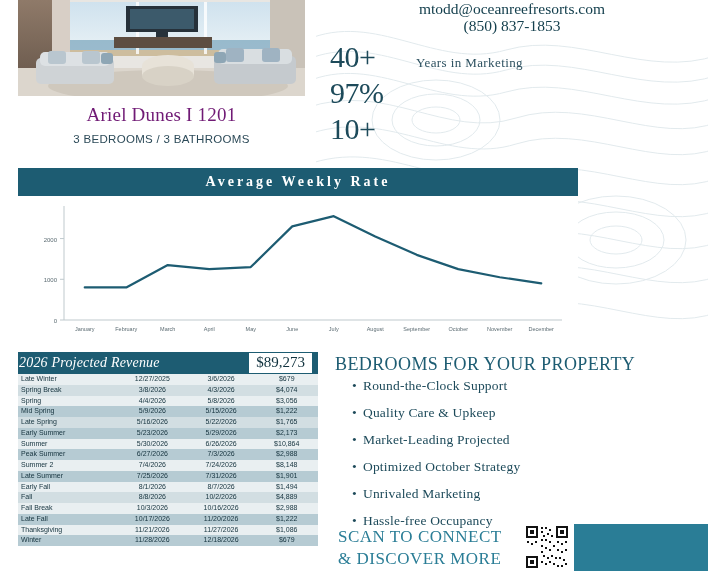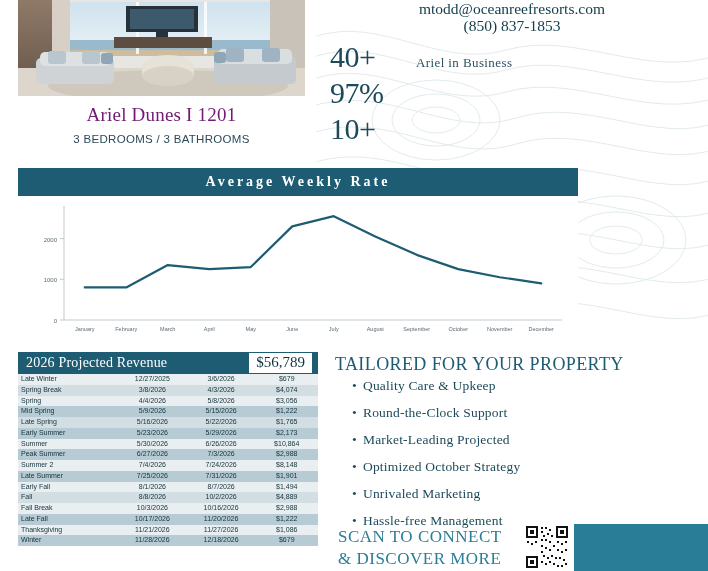--- a/index.html
+++ b/index.html
@@ -83,22 +83,23 @@
   }
   .chart-area svg { display:block; }
 
   
   .rev-head {
     position:absolute; left:18px; top:352px; width:300px; height:22px;
     background:#1d5c72; color:#ffffff;
     display:flex; align-items:center;
   }
   .rev-head-title {
-    font-size:14px; padding-left:8px; letter-spacing:0.2px;
-    font-family:"Liberation Serif", serif;
+    font-size:14px; padding-left:1px; letter-spacing:0.2px;
+    font-family:"Liberation Serif", serif;
+    font-style:italic;
   }
   .rev-head-amount {
     margin-left:auto; margin-right:6px;
     background:#ffffff; color:#10323e;
     font-size:15px; padding:1px 7px 2px 7px;
     font-family:"Liberation Serif", serif;
   }
   table.rev {
     position:absolute; left:18px; top:374px; width:300px;
     border-collapse:collapse;
@@ -234,21 +235,21 @@
 
   <div class="prop-title">Ariel Dunes I 1201</div>
   <div class="prop-sub">3 BEDROOMS / 3 BATHROOMS</div>
 
   <div class="contact-email">mtodd@oceanreefresorts.com</div>
   <div class="contact-phone">(850) 837-1853</div>
 
   <div class="stats">
     <div class="stat-row">
       <div class="stat-num">40+</div>
-      <div class="stat-label">Ariel in Business</div>
+      <div class="stat-label">Years in Marketing</div>
     </div>
     <div class="stat-row">
       <div class="stat-num">97%</div>
     </div>
     <div class="stat-row">
       <div class="stat-num">10+</div>
     </div>
   </div>
 
   <div class="chart-banner">Average Weekly Rate</div>
@@ -273,21 +274,21 @@
         <text x="398.75" y="135" text-anchor="middle" font-size="5.5" fill="#5b6b72" font-family="&quot;Liberation Sans&quot;, sans-serif">September</text>
         <text x="440.25" y="135" text-anchor="middle" font-size="5.5" fill="#5b6b72" font-family="&quot;Liberation Sans&quot;, sans-serif">October</text>
         <text x="481.75" y="135" text-anchor="middle" font-size="5.5" fill="#5b6b72" font-family="&quot;Liberation Sans&quot;, sans-serif">November</text>
         <text x="523.25" y="135" text-anchor="middle" font-size="5.5" fill="#5b6b72" font-family="&quot;Liberation Sans&quot;, sans-serif">December</text>
         <path d="M66.75,91.42857142857143 L108.25,91.42857142857143 L149.75,69.03571428571428 L191.25,73.10714285714286 L232.75,71.07142857142857 L274.25,30.35714285714286 L315.75,20.17857142857143 L357.25,40.53571428571429 L398.75,58.85714285714286 L440.25,73.10714285714286 L481.75,81.25 L523.25,87.35714285714286" fill="none" stroke="#1d5c72" stroke-width="2.2" stroke-linejoin="round" stroke-linecap="round"></path>
       </svg>
   </div>
 
   <div class="rev-head">
     <div class="rev-head-title">2026 Projected Revenue</div>
-    <div class="rev-head-amount">$56,789</div>
+    <div class="rev-head-amount">$89,273</div>
   </div>
   <table class="rev">
     <tbody id="rev-body">
         <tr class="rlight">
           <td class="name">Late Winter</td>
           <td class="d1">12/27/2025</td>
           <td class="d2">3/6/2026</td>
           <td class="amt">$679</td>
         </tr>
         <tr class="rdark">
@@ -376,28 +377,28 @@
         </tr>
         <tr class="rblue">
           <td class="name">Winter</td>
           <td class="d1">11/28/2026</td>
           <td class="d2">12/18/2026</td>
           <td class="amt">$679</td>
         </tr>
       </tbody>
   </table>
 
-  <div class="tailored-title">TAILORED FOR YOUR PROPERTY</div>
+  <div class="tailored-title">BEDROOMS FOR YOUR PROPERTY</div>
   <div class="bullets" id="bullets">
+      <div class="bullet"><span class="dot">•</span><span>Round-the-Clock Support</span></div>
       <div class="bullet"><span class="dot">•</span><span>Quality Care &amp; Upkeep</span></div>
-      <div class="bullet"><span class="dot">•</span><span>Round-the-Clock Support</span></div>
       <div class="bullet"><span class="dot">•</span><span>Market-Leading Projected</span></div>
       <div class="bullet"><span class="dot">•</span><span>Optimized October Strategy</span></div>
       <div class="bullet"><span class="dot">•</span><span>Unrivaled Marketing</span></div>
-      <div class="bullet"><span class="dot">•</span><span>Hassle-free Management</span></div>
+      <div class="bullet"><span class="dot">•</span><span>Hassle-free Occupancy</span></div>
     </div>
 
   <div class="scan1">SCAN TO CONNECT</div>
   <div class="scan2">&amp; DISCOVER MORE</div>
 
   <div class="qr">
     <svg width="46" height="46" viewBox="0 0 46 46">
       <rect width="46" height="46" fill="#ffffff"></rect>
       <g fill="#111111">
         <rect x="2" y="2" width="12" height="12"></rect>

